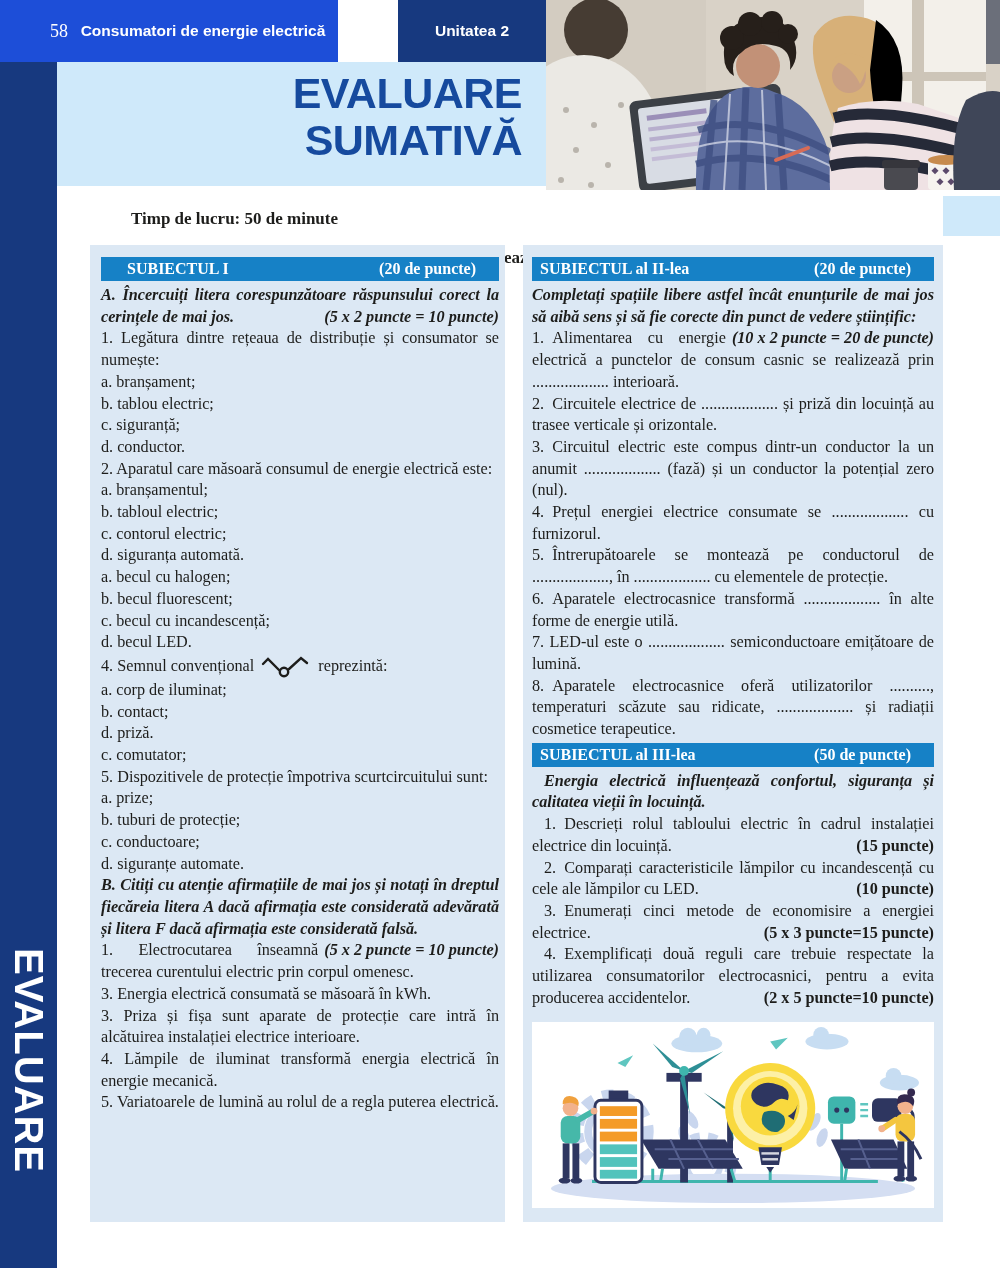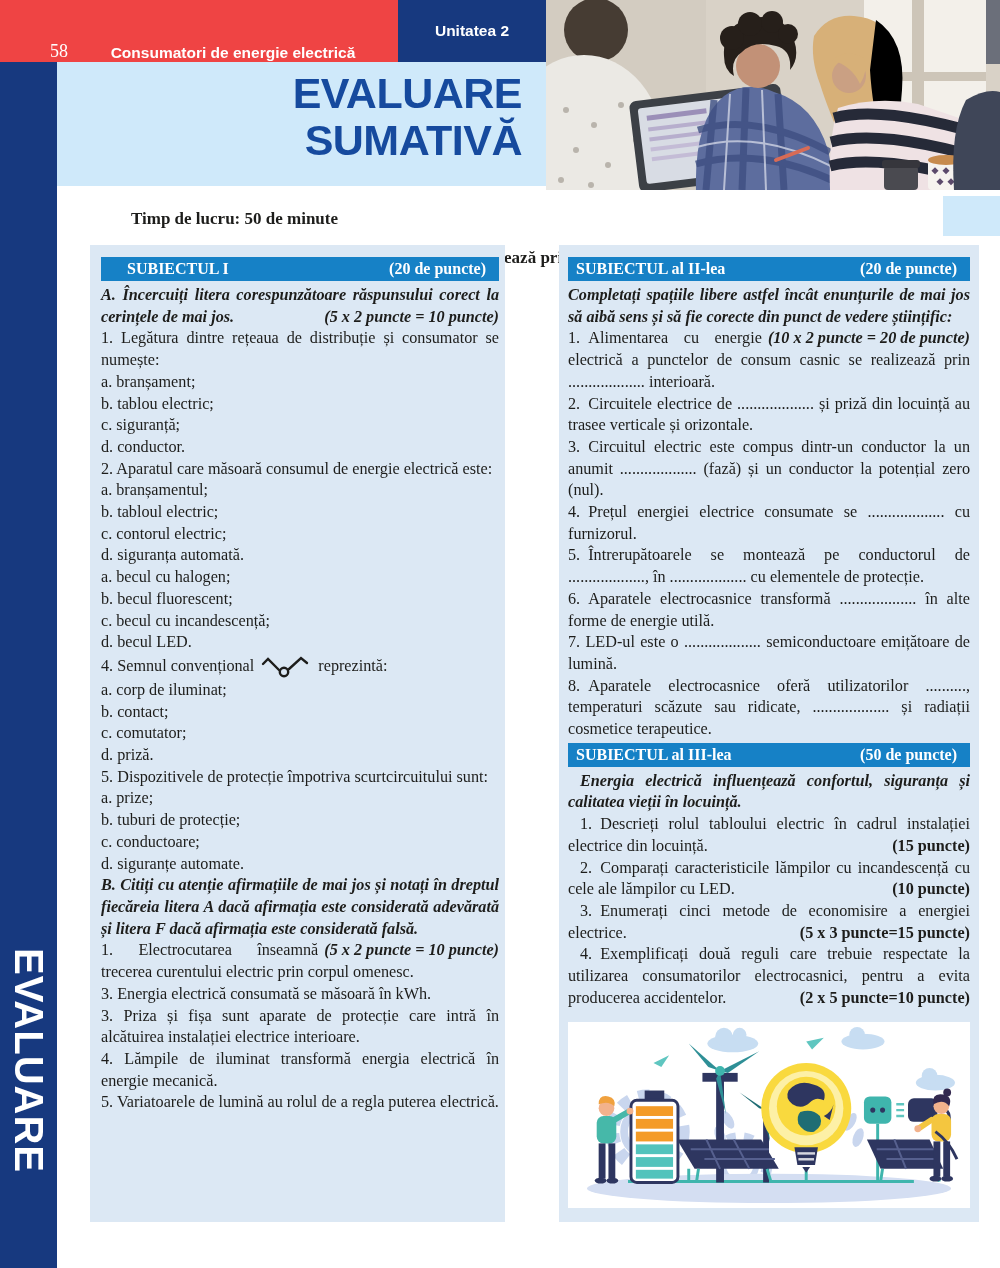--- a/index.html
+++ b/index.html
@@ -7,22 +7,22 @@
         font-family:"Liberation Serif",serif;color:#1d1d1b;}
 
   
   .sidebar{position:absolute;left:0;top:0;width:57px;height:1268px;background:#17397f;}
   .sidebar-label-box{position:absolute;left:0;top:920px;width:57px;height:280px;
         display:flex;align-items:center;justify-content:center;}
   .sidebar-label-box span{transform:rotate(90deg);white-space:nowrap;color:#ffffff;
         font-family:"Liberation Sans",sans-serif;font-weight:bold;font-size:40px;letter-spacing:1px;}
 
   
-  .topbar{position:absolute;left:0;top:0;width:398px;height:62px;background:#ef4444;
-        display:flex;align-items:flex-end;}
+  .topbar{position:absolute;left:0;top:0;width:338px;height:62px;background:#1d4ed8;
+        display:flex;align-items:center;}
   .pagenum{color:#ffffff;font-size:18px;margin-left:50px;}
   .chapter{flex:1;text-align:center;color:#ffffff;font-family:"Liberation Sans",sans-serif;
         font-weight:bold;font-size:15.5px;}
   .unit{position:absolute;left:398px;top:0;width:148px;height:62px;background:#17397f;
         color:#ffffff;font-family:"Liberation Sans",sans-serif;font-weight:bold;font-size:15.5px;
         display:flex;align-items:center;justify-content:center;}
 
   
   .title-panel{position:absolute;left:57px;top:62px;width:489px;height:124px;background:#cfe9fa;}
   .main-title{position:absolute;right:24px;top:8px;text-align:right;color:#164a9e;
@@ -33,27 +33,27 @@
   .photo{position:absolute;left:546px;top:0;width:454px;height:190px;overflow:hidden;}
 
   
   .intro{position:absolute;left:115px;top:191px;width:845px;}
   .intro p{margin:16px;font-weight:bold;font-size:17px;line-height:23px;}
   .accent{position:absolute;left:943px;top:196px;width:57px;height:40px;background:#cfe9fa;}
 
   
   .col{position:absolute;top:245px;height:977px;background:#dce8f4;box-sizing:border-box;overflow:hidden;}
   .col-left{left:90px;width:415px;padding:12px 6px 0 11px;}
-  .col-right{left:523px;width:420px;padding:12px 9px 0 9px;margin-left:36px;}
+  .col-right{left:523px;width:420px;padding:12px 9px 0 9px;}
 
   .subjbar{background:#1681c6;color:#ffffff;height:24px;display:flex;align-items:center;
         justify-content:space-between;font-weight:bold;font-size:16px;margin-bottom:4px;}
   .subjbar .sb-title{padding-left:26px;white-space:nowrap;}
   .subjbar.tight .sb-title{padding-left:8px;}
-  .subjbar .sb-pts{padding-right:13px;white-space:nowrap;}
+  .subjbar .sb-pts{padding-right:23px;white-space:nowrap;}
   .mt{margin-top:2px;}
 
   p.body{margin:0;font-size:16.2px;line-height:21.7px;text-align:justify;}
   p.bold{font-weight:bold;font-style:italic;}
   .pts{float:right;font-weight:bold;margin-left:6px;}
   .indent{text-indent:12px;}
   .sym{vertical-align:middle;margin:0 6px;}
   .illus{display:block;margin-top:12px;background:#ffffff;width:100%;height:186px;}
 </style>
 </head>
@@ -193,22 +193,22 @@
 
     <p class="body"><span>4. Semnul convențional</span><svg class="sym" width="52" height="26" viewBox="0 0 52 26">
           <g stroke="#1d1d1b" stroke-width="2.4" fill="none" stroke-linecap="round">
             <path d="M3,10 L8,5 L19,16"></path>
             <circle cx="24" cy="18" r="4.2"></circle>
             <path d="M29,15 L41,4 L47,9"></path>
           </g>
         </svg><span>reprezintă:</span></p>
     <p class="body">a. corp de iluminat;</p>
     <p class="body">b. contact;</p>
+    <p class="body">d. priză.</p>
     <p class="body">c. comutator;</p>
-    <p class="body">d. priză.</p>
 
     <p class="body">5. Dispozitivele de protecție împotriva scurtcircuitului sunt:</p>
     <p class="body">a. prize;</p>
     <p class="body">b. tuburi de protecție;</p>
     <p class="body">c. conductoare;</p>
     <p class="body">d. siguranțe automate.</p>
 
     <p class="body bold"><span>B. Citiți cu atenție afirmațiile de mai jos și notați în dreptul fiecăreia litera A dacă afirmația este considerată adevărată și litera F dacă afirmația este considerată falsă.</span><span class="pts">(5 x 2 puncte = 10 puncte)</span></p>
 
     <p class="body">1. Electrocutarea înseamnă trecerea curentului electric prin corpul omenesc.</p>

